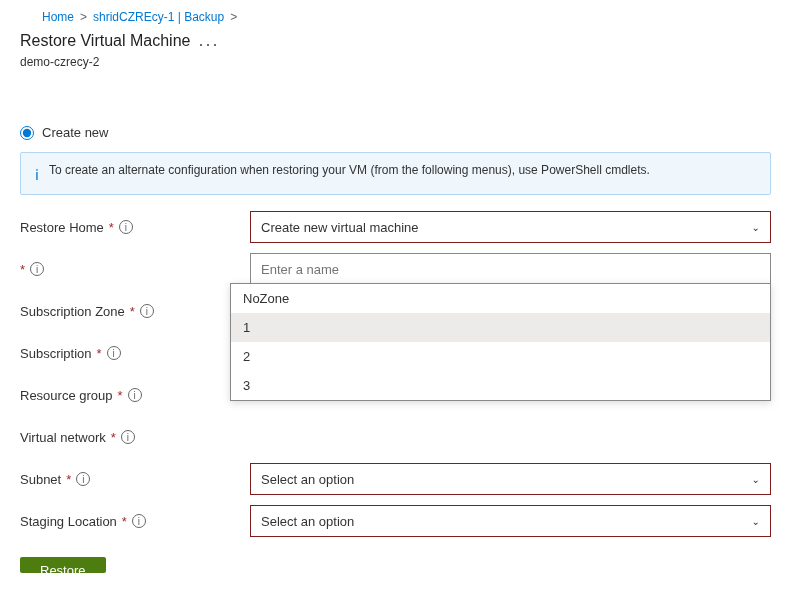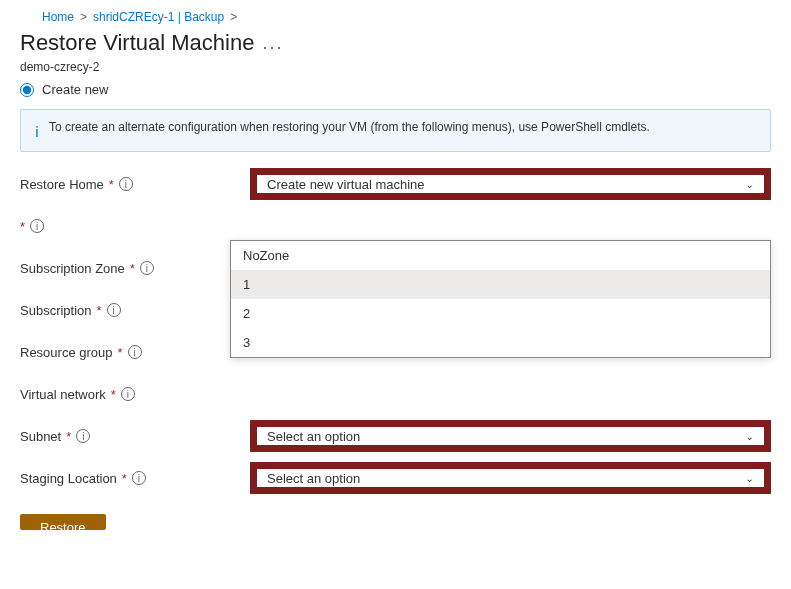--- a/index.html
+++ b/index.html
@@ -30,41 +30,42 @@
       text-decoration: none;
     }
     
     .title-row {
       display: flex;
       align-items: center;
       gap: 8px;
       padding: 0 20px 4px 20px;
     }
     .page-title {
-      font-size: 22px;
+      font-size: 16px;
       font-weight: 300;
       color: #222;
     }
     .more-icon {
       font-size: 18px;
       color: #555;
       cursor: pointer;
       letter-spacing: 2px;
     }
     .subtitle {
       padding: 0 20px 8px 20px;
       font-size: 12px;
       color: #333;
     }
     
     .radio-group {
       padding: 0 20px 12px 20px;
       display: flex;
       flex-direction: column;
       gap: 4px;
+      margin-top: 48px;
     }
     .radio-item {
       display: flex;
       align-items: center;
       gap: 8px;
       cursor: pointer;
     }
     .radio-item input[type=radio] {
       accent-color: #0078d4;
       width: 14px;
@@ -123,21 +124,21 @@
       font-size: 10px;
       color: #666;
       cursor: pointer;
     }
     .form-control {
       flex: 1;
     }
     .dropdown {
       width: 100%;
       height: 32px;
-      border: 7px solid #7f1d1d;
+      border: 1px solid #7f1d1d;
       background: #fff;
       padding: 0 10px;
       font-size: 13px;
       color: #333;
       display: flex;
       align-items: center;
       justify-content: space-between;
       cursor: pointer;
       position: relative;
     }
@@ -176,21 +177,21 @@
     }
     .dropdown-option.selected {
       background: #edebe9;
       font-weight: 500;
     }
     
     .footer {
       padding: 12px 20px 0 20px;
     }
     .restore-btn {
-      background: #a16207;
+      background: #4d7c0f;
       color: #fff;
       border: none;
       padding: 6px 20px;
       font-size: 13px;
       cursor: pointer;
       border-radius: 2px;
       height: 16px;
     }
   </style>
 </head>
@@ -236,20 +237,23 @@
         <span class="dropdown-chevron">⌄</span>
       </div>
     </div>
   </div>
 
   <div class="form-row">
     <div class="form-label">
       <span class="required-star">*</span>
       <span class="info-circle">i</span>
     </div>
+    <div class="form-control">
+      <input type="text" class="text-input" placeholder="Enter a name" style="">
+    </div>
   </div>
 
   <div class="form-row">
     <div class="form-label">
       <span>Subscription Zone</span>
       <span class="required-star">*</span>
       <span class="info-circle">i</span>
     </div>
     <div class="form-control">
       <div class="dropdown active">

